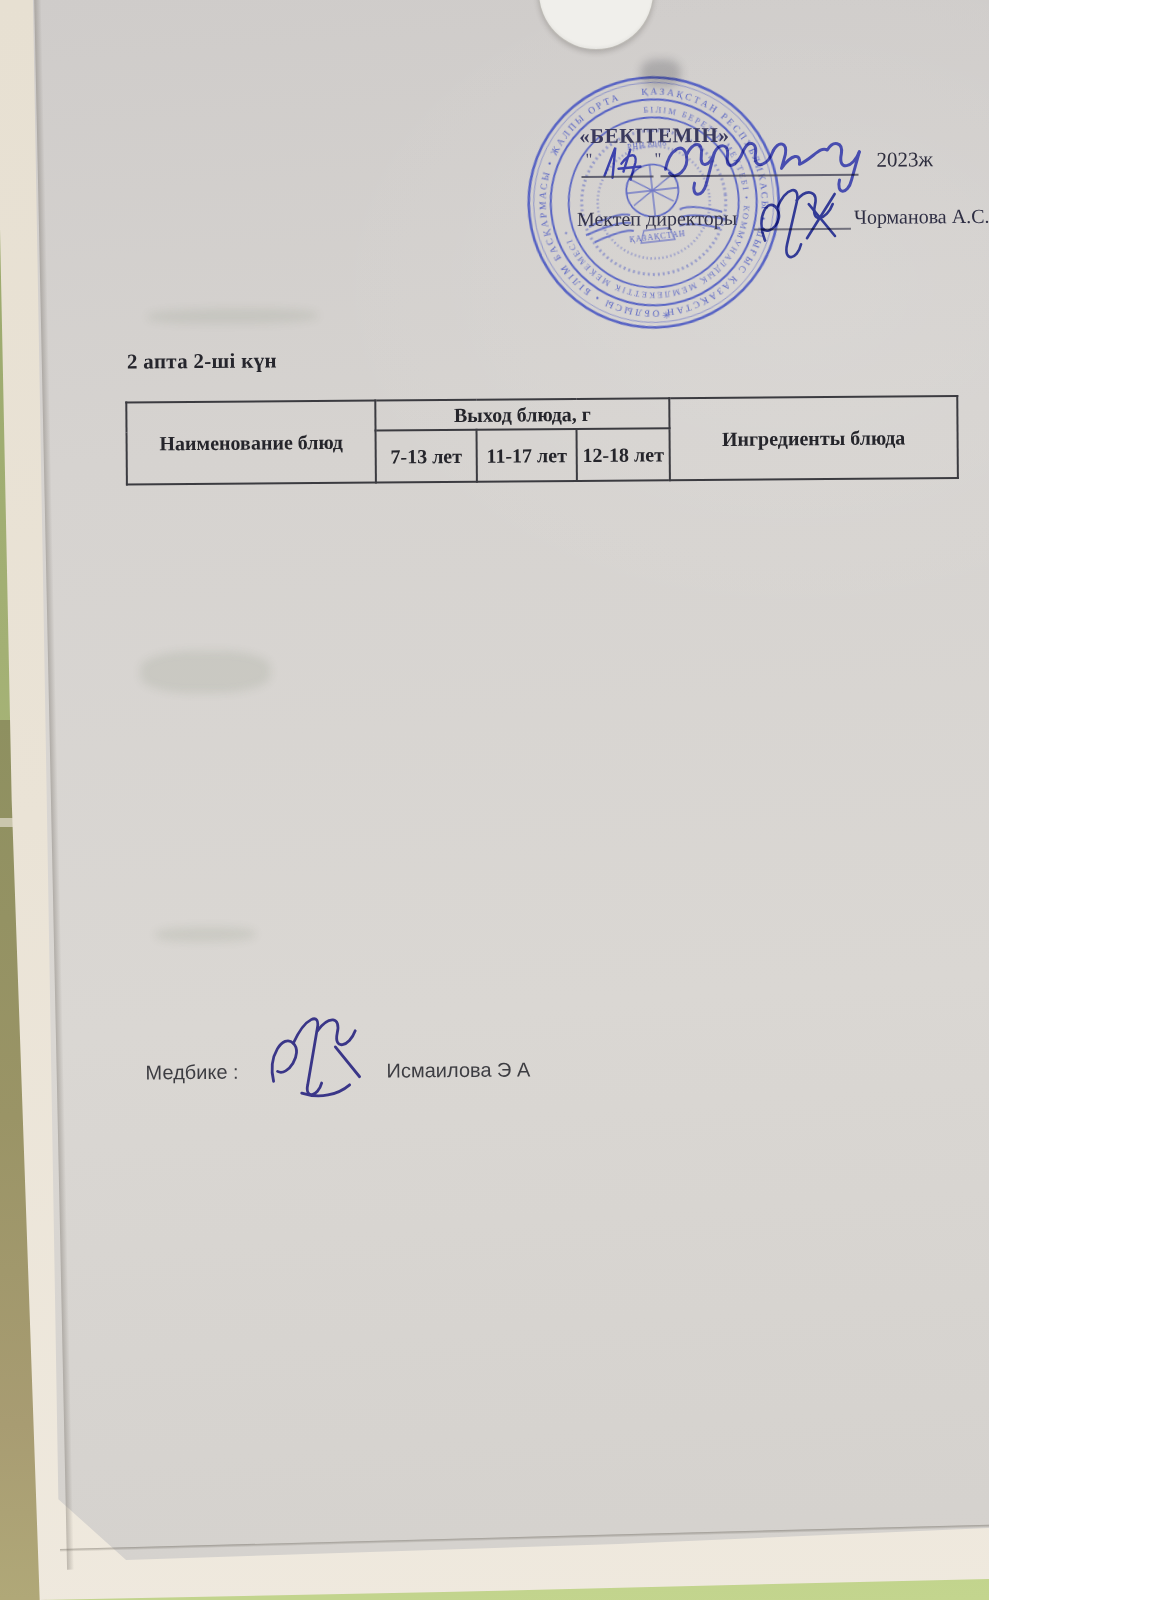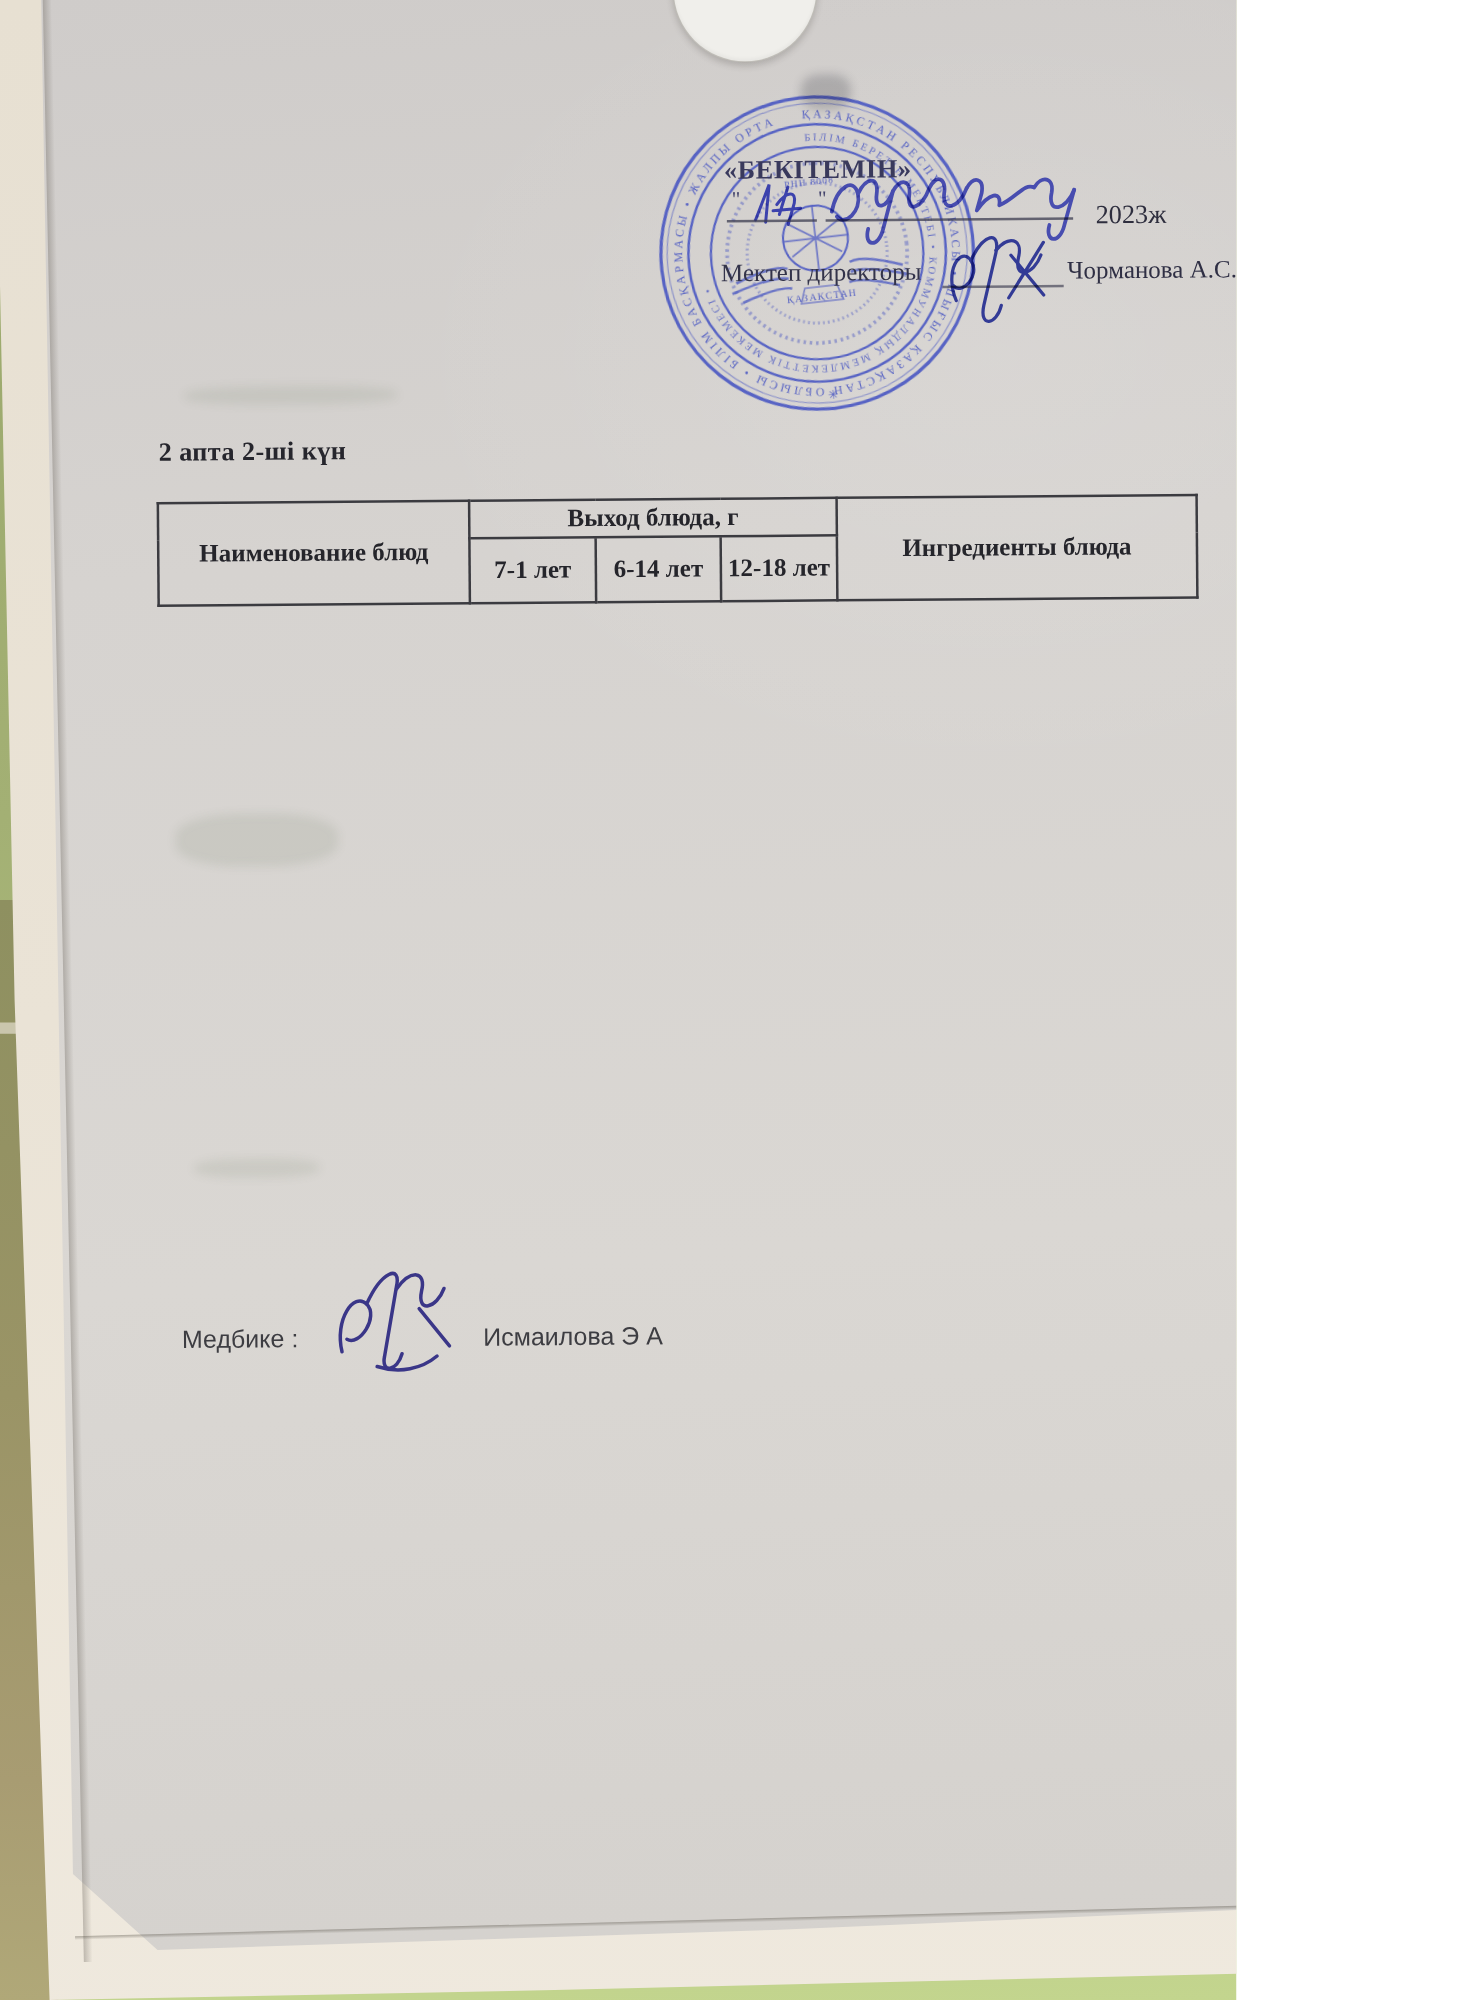--- a/index.html
+++ b/index.html
@@ -30,21 +30,21 @@
   .thumb-hole{position:absolute;left:538px;top:-66px;width:114px;height:114px;border-radius:50%;
          background:#f0efeb;border:1px solid rgba(150,145,138,.55);
          box-shadow:0 3px 5px rgba(60,55,48,.22), inset 0 -2px 3px rgba(0,0,0,.04);}
   
   .content{position:absolute;left:0;top:0;width:1167px;height:1600px;
            transform:rotate(-0.45deg);transform-origin:580px 620px;}
   .smudge{position:absolute;filter:blur(4px);border-radius:40%;}
   .txt{position:absolute;color:#2f2f42;white-space:nowrap;}
   .bekitemin{left:583px;top:124px;font-size:21px;font-weight:bold;letter-spacing:.5px;color:#39395c;}
   .quote{font-size:17px;color:#43436b;}
-  .year{left:880px;top:162px;font-size:21px;color:#2e2e3e;text-align:center;}
+  .year{left:880px;top:150px;font-size:21px;color:#2e2e3e;text-align:center;}
   .dir-label{left:580px;top:208px;font-size:20px;color:#33334a;}
   .dir-name{left:857px;top:208px;font-size:20px;color:#2f2f44;}
   .uline{position:absolute;height:2px;background:rgba(60,60,80,.75);}
   .doc-title{left:129px;top:346px;font-size:21px;font-weight:bold;color:#26262d;letter-spacing:.3px;}
   
   table.menu{position:absolute;left:127px;top:398px;width:831px;border-collapse:collapse;
              table-layout:fixed;font-family:"Liberation Serif",serif;font-size:20px;color:#25252b;}
   table.menu th,table.menu td{border:2px solid #3b3b40;padding:0;}
   table.menu thead th{font-weight:bold;text-align:center;vertical-align:middle;line-height:1.15;}
   .hw{position:absolute;mix-blend-mode:multiply;}
@@ -147,22 +147,22 @@
           <col style="width:93px">
           <col style="width:288px">
       </colgroup>
       <thead>
         <tr style="height:30px;">
           <th rowspan="2">Наименование блюд</th>
           <th colspan="3">Выход блюда, г</th>
           <th rowspan="2">Ингредиенты блюда</th>
         </tr>
         <tr style="height:52px;">
-          <th>7-1 лет</th>
-          <th>6-14 лет</th>
+          <th>7-13 лет</th>
+          <th>11-17 лет</th>
           <th>12-18 лет</th>
         </tr>
       </thead>
       <tbody id="menu-body"></tbody>
     </table>
 
     <div class="txt medbike-label">Медбике :</div>
     <svg class="hw" style="left:258px;top:1003px;" width="128" height="100" viewBox="0 0 128 100">
       <g stroke="#3a3688" stroke-width="2.8" fill="none" stroke-linecap="round">
         <path d="M12,76 C6,50 22,28 32,38 C42,48 26,72 16,66"></path>

